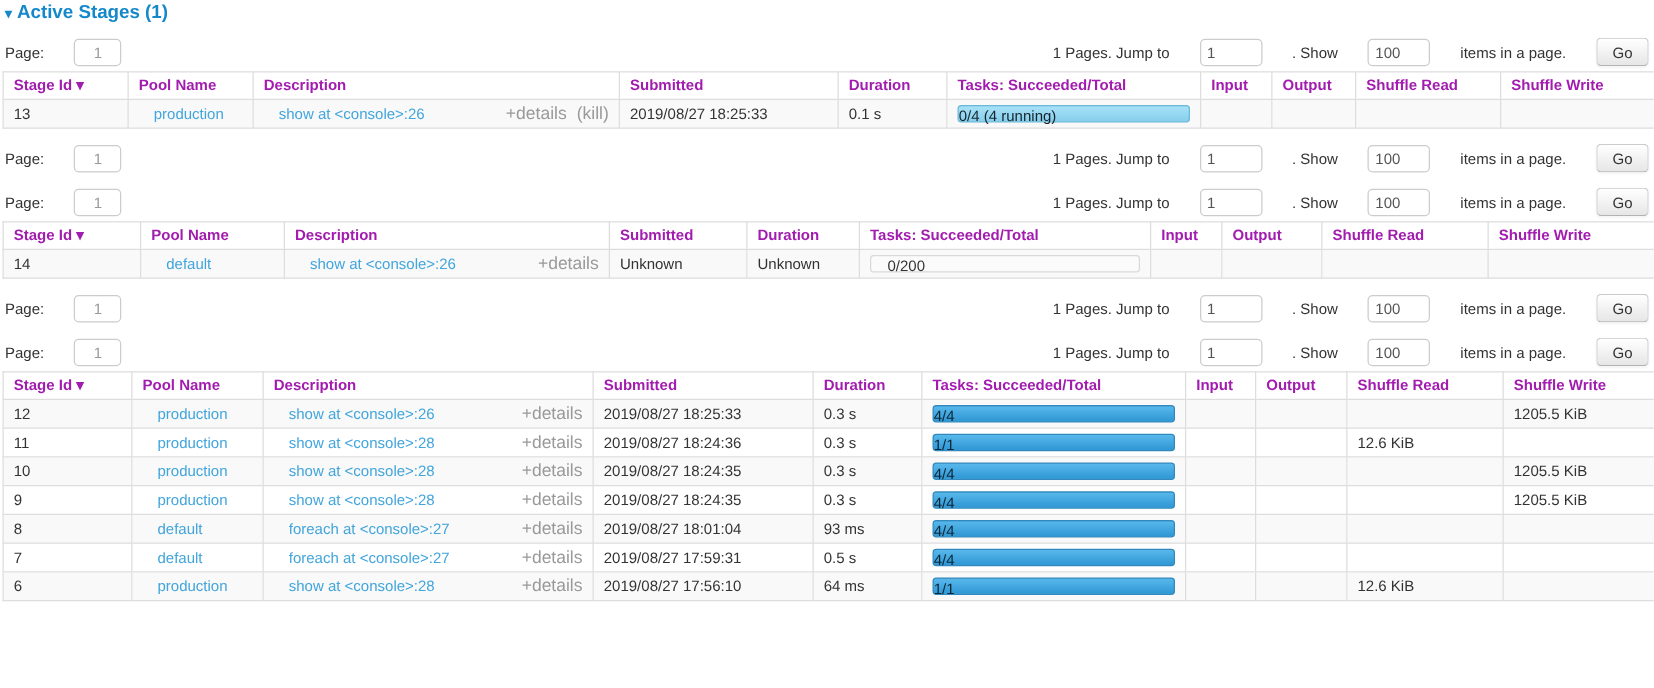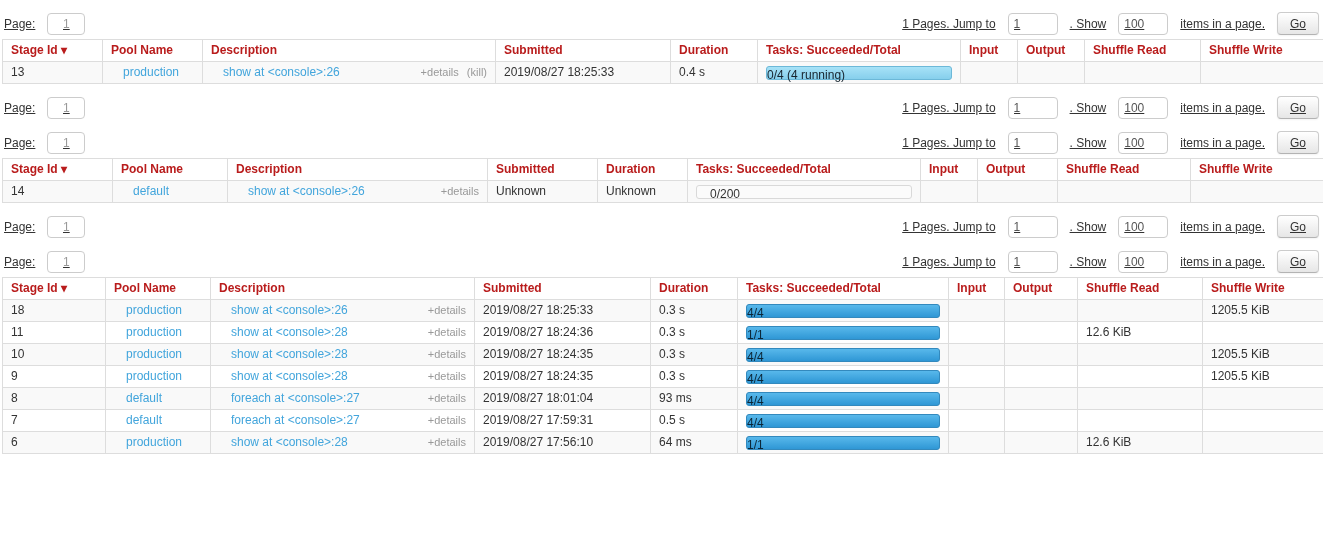--- a/index.html
+++ b/index.html
@@ -15,21 +15,21 @@
     margin: 12px 0 0 2px; font-size: 15px; font-weight: bold;
     color: #1588ca; cursor: pointer;
   }
   h4.section-title:first-child { margin-top: 1px; }
   h4 .arrow { font-size: 11px; margin-right: 4px; }
 
   .pagrow {
     display: flex; justify-content: space-between; align-items: center;
     margin-top: 12px; padding: 0 2px;
   }
-  .pagrow .pleft, .pagrow .pright { display: flex; align-items: center; gap: 12px; text-decoration: underline; }
+  .pagrow .pleft, .pagrow .pright { display: flex; align-items: center; gap: 24px; }
   .pagrow input {
     height: 22px; border: 1px solid #cccccc; border-radius: 4px;
     font-family: "Liberation Sans", sans-serif; font-size: 12px;
     padding: 2px 5px; color: #555555; background: #ffffff;
   }
   input.page-num { width: 38px; text-align: center; color: #999999; }
   input.jump-num { width: 50px; }
   input.show-num { width: 50px; }
   button.go {
     height: 23px; padding: 2px 12px; font-size: 12px; color: #333333;
@@ -43,44 +43,45 @@
   table.stages {
     width: 100%; border-collapse: collapse; table-layout: fixed;
     margin-top: 4px;
   }
   table.stages th, table.stages td {
     border: 1px solid #dddddd; padding: 3px 8px;
     height: 22px; line-height: 15px;
     text-align: left; white-space: nowrap; overflow: hidden; text-overflow: ellipsis;
     font-size: 12px; vertical-align: middle;
   }
-  table.stages th { font-weight: bold; color: #b91c1c; background: #ffffff; }
+  table.stages th { font-weight: bold; color: #a21caf; background: #ffffff; }
   table.stages tbody tr:nth-child(odd) { background: #f9f9f9; }
   table.stages tbody tr:nth-child(even) { background: #ffffff; }
 
   a.lnk { color: #42a5dc; text-decoration: none; cursor: pointer; margin-left: 12px; }
   .descwrap { display: flex; justify-content: space-between; align-items: center; }
   .desc-right { white-space: nowrap; }
-  .desc-right a { color: #999999; font-size: 11px; margin-left: 8px; text-decoration: none; cursor: pointer; }
+  .desc-right a { color: #999999; font-size: 14px; margin-left: 8px; text-decoration: none; cursor: pointer; }
 
   td.taskcell { padding: 2px 4px; }
   .bar {
     height: 14px; line-height: 17px; 
     border-radius: 3px; border: 1px solid transparent;
     font-size: 12px; color: #17242e;
   }
   .bar-running { background: linear-gradient(#a7e2f7, #86cfec); border-color: #6cb8d8; }
   .bar-done    { background: linear-gradient(#58b8eb, #2f97d5); border-color: #3389bd; color: #0b2637; }
   .bar-empty   { background: #fbfbfb; border-color: #d9d9d9; color: #333; padding-left: 13px; }
 </style>
 </head>
 <body>
 
 <div class="page">
 
+  <h4 class="section-title"><span class="arrow">▾</span><span>Active Stages (1)</span></h4>
 
   <div class="pagrow">
     <div class="pleft">
       <span>Page:</span>
       <input class="page-num" value="1" style="">
     </div>
     <div class="pright">
       <span>1 Pages. Jump to</span>
       <input class="jump-num" value="1" style="">
       <span>. Show</span>
@@ -121,21 +122,21 @@
         <tr>
           <td>13</td>
           <td><a class="lnk">production</a></td>
           <td>
             <div class="descwrap">
               <a class="lnk">show at &lt;console&gt;:26</a>
               <span class="desc-right"><a>+details</a><a>(kill)</a></span>
             </div>
           </td>
           <td>2019/08/27 18:25:33</td>
-          <td>0.4 s</td>
+          <td>0.1 s</td>
           <td class="taskcell">
             <div class="bar bar-running">0/4 (4 running)</div>
           </td>
           <td></td>
           <td></td>
           <td></td>
           <td></td>
         </tr>
       </tbody>
     </table>
@@ -274,21 +275,21 @@
           <th>Duration</th>
           <th>Tasks: Succeeded/Total</th>
           <th>Input</th>
           <th>Output</th>
           <th>Shuffle Read</th>
           <th>Shuffle Write</th>
         </tr>
       </thead>
       <tbody>
         <tr>
-          <td>18</td>
+          <td>12</td>
           <td><a class="lnk">production</a></td>
           <td>
             <div class="descwrap">
               <a class="lnk">show at &lt;console&gt;:26</a>
               <span class="desc-right"><a>+details</a></span>
             </div>
           </td>
           <td>2019/08/27 18:25:33</td>
           <td>0.3 s</td>
           <td class="taskcell">

